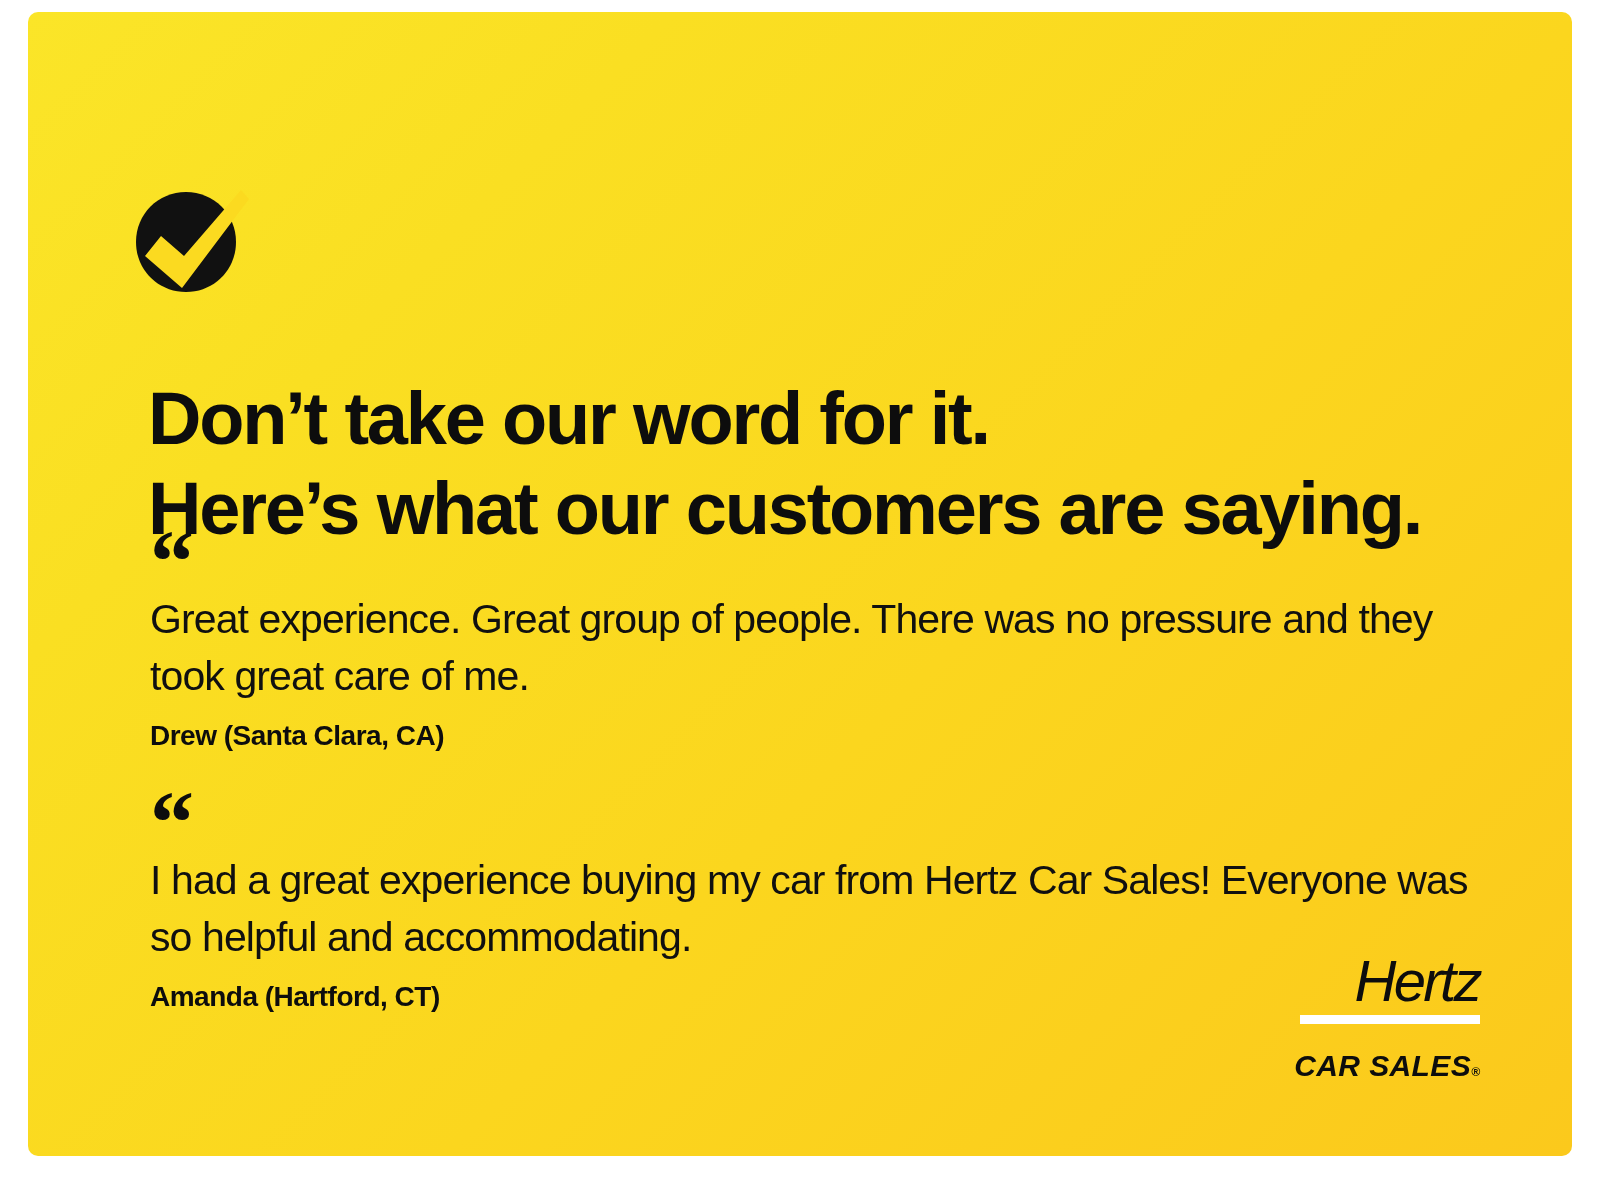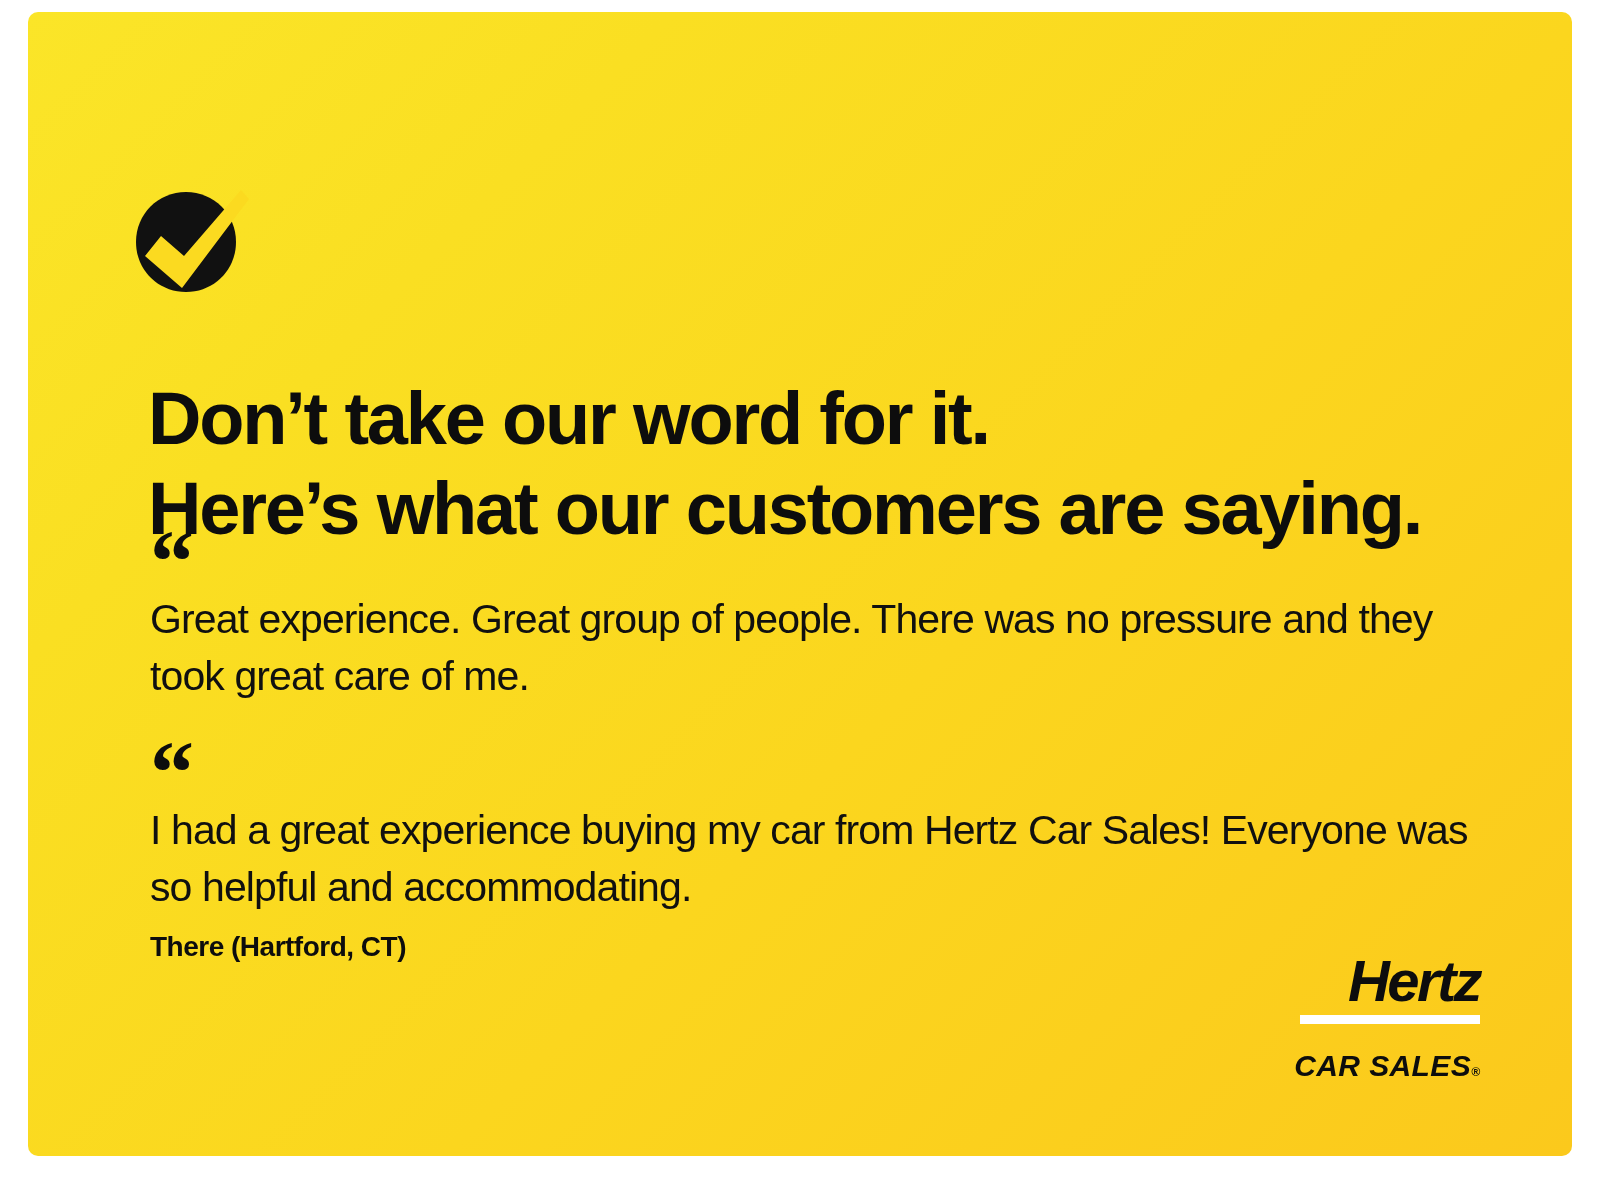--- a/index.html
+++ b/index.html
@@ -104,21 +104,21 @@
   .logo {
     position: absolute;
     right: 92px;
     bottom: 68px;
     text-align: right;
   }
   .logo-wordmark {
     display: block;
     color: #0d0d0d;
     font-family: "Liberation Sans", sans-serif;
-    font-weight: 700;
+    font-weight: 400;
     font-style: italic;
     font-size: 58px;
     line-height: 58px;
     letter-spacing: -2.6px;
   }
   .logo-rule {
     display: block;
     height: 9px;
     background: #ffffff;
     margin-top: 5px;
@@ -167,26 +167,27 @@
   <h1 class="headline">
     <span class="hl-line">Don’t take our word for it.</span>
     <span class="hl-line">Here’s what our customers are saying.</span>
   </h1>
 
   <div class="quotes">
 
     <div class="quote-block">
       <span class="quote-mark">“</span>
       <span class="quote-text">Great experience. Great group of people. There was no pressure and they took great care of me.</span>
+      <span class="quote-author">Drew (Santa Clara, CA)</span>
     </div>
 
     <div class="quote-block">
       <span class="quote-mark">“</span>
       <span class="quote-text">I had a great experience buying my car from Hertz Car Sales! Everyone was so helpful and accommodating.</span>
-      <span class="quote-author">There (Hartford, CT)</span>
+      <span class="quote-author">Amanda (Hartford, CT)</span>
     </div>
 
   </div>
 
   <div class="logo">
     <span class="logo-wordmark">Hertz</span>
     <span class="logo-rule"></span>
     <span class="logo-sub"><span>CAR SALES</span><span class="logo-reg">®</span></span>
   </div>
 

